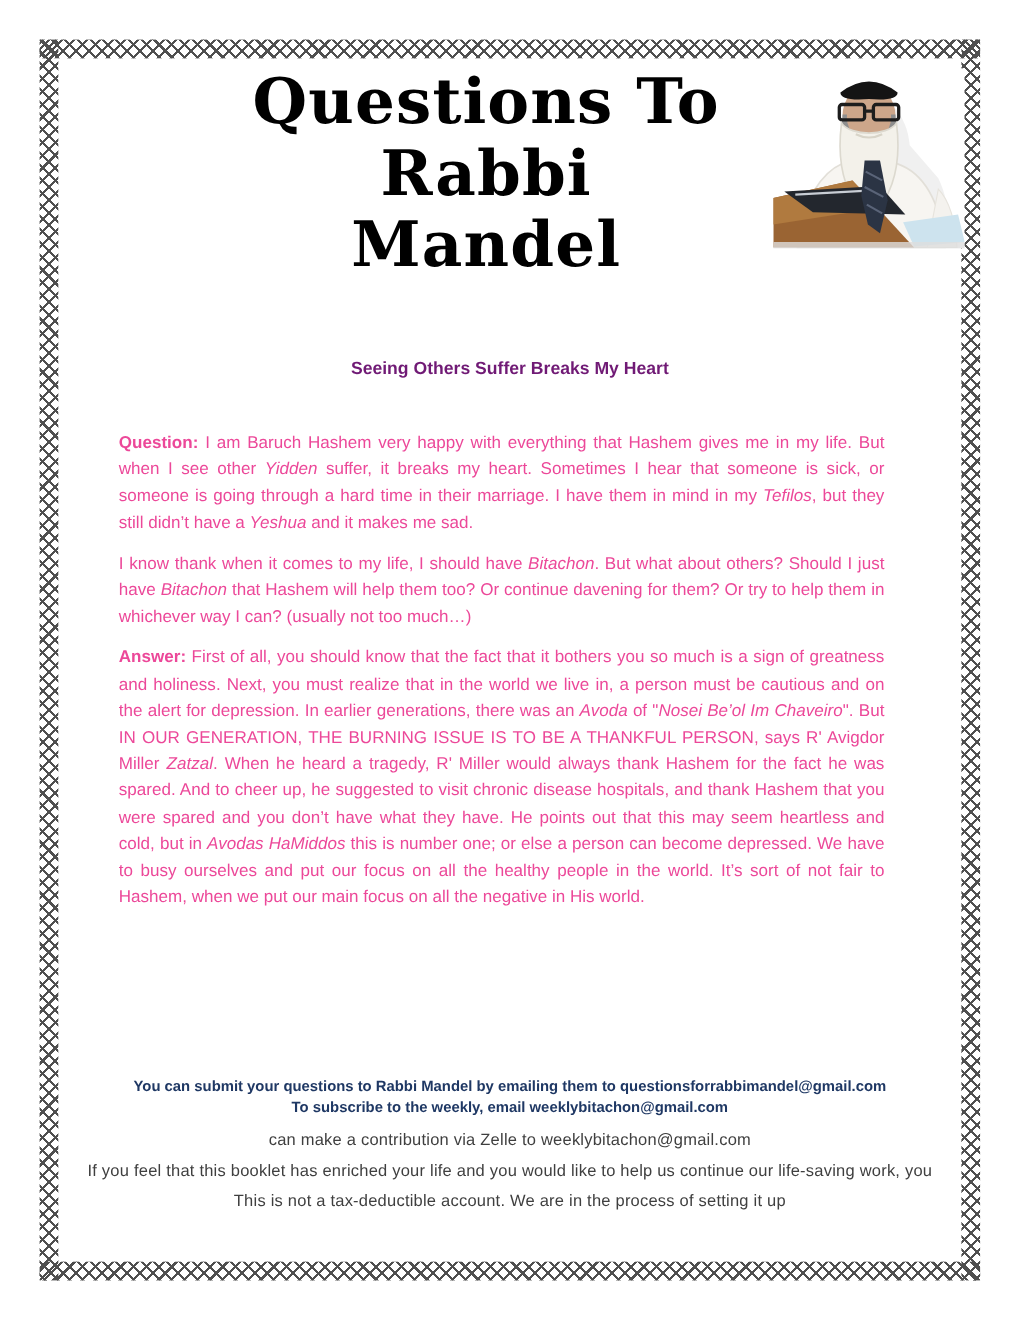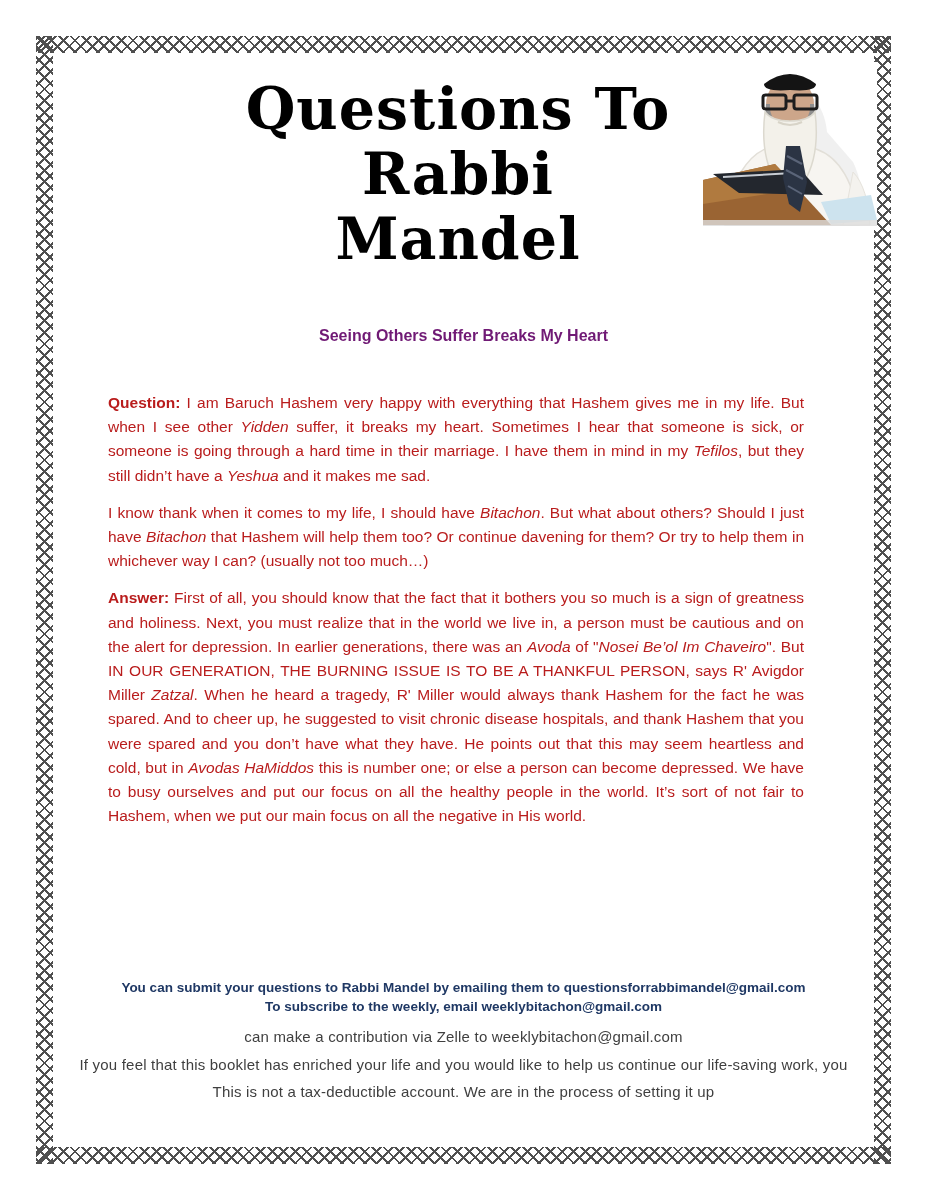--- a/index.html
+++ b/index.html
@@ -21,39 +21,39 @@
          letter-spacing:1px;color:#000;}
   .title span{display:block;}
 
   .photo{position:absolute;left:703px;top:62px;width:174px;height:164px;}
 
   .subtitle{position:absolute;left:53px;top:327px;width:821px;text-align:center;
             font-size:16px;font-weight:700;color:#701a75;}
 
   .body-text{position:absolute;left:108px;top:391px;width:712px;}
   .body-text p{margin:0 16px 13px 0;font-size:15.5px;line-height:24.2px;text-align:justify;
-               text-justify:inter-word;color:#b91c1c;}
+               text-justify:inter-word;color:#ec4899;}
   .run-b{font-weight:700;}
   .run-i{font-style:italic;}
 
   .footer{position:absolute;left:40px;top:979px;width:847px;text-align:center;}
   .footer-bold{font-size:13.5px;font-weight:700;line-height:18.5px;color:#1f3864;}
   .footer-light{margin-top:7px;font-size:15px;line-height:27.5px;color:#3f3f3f;letter-spacing:.2px;}
 </style>
 </head>
 <body>
 
 <div class="page">
 
   <div class="stitch top"></div>
   <div class="stitch bottom"></div>
   <div class="stitch left"></div>
   <div class="stitch right"></div>
 
-  <h1 class="title" style="margin:16px;text-align:center;">
+  <h1 class="title" style="margin:0;text-align:center;">
     <span>Questions To</span>
     <span>Rabbi</span>
     <span>Mandel</span>
   </h1>
 
   <div class="photo">
     <svg width="174" height="164" viewBox="0 0 174 164" xmlns="http://www.w3.org/2000/svg">
       <rect x="0" y="0" width="174" height="164" fill="#ffffff"></rect>
 
       <path d="M70,22 C100,18 122,40 124,70 L150,100 C160,120 162,150 160,160 L120,160 Z" fill="#e3e3e3" opacity="0.55"></path>

